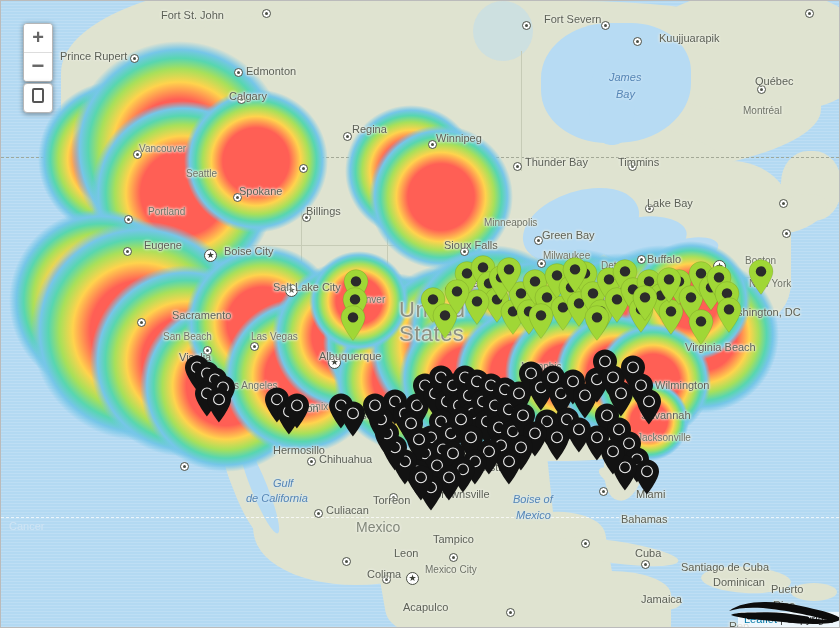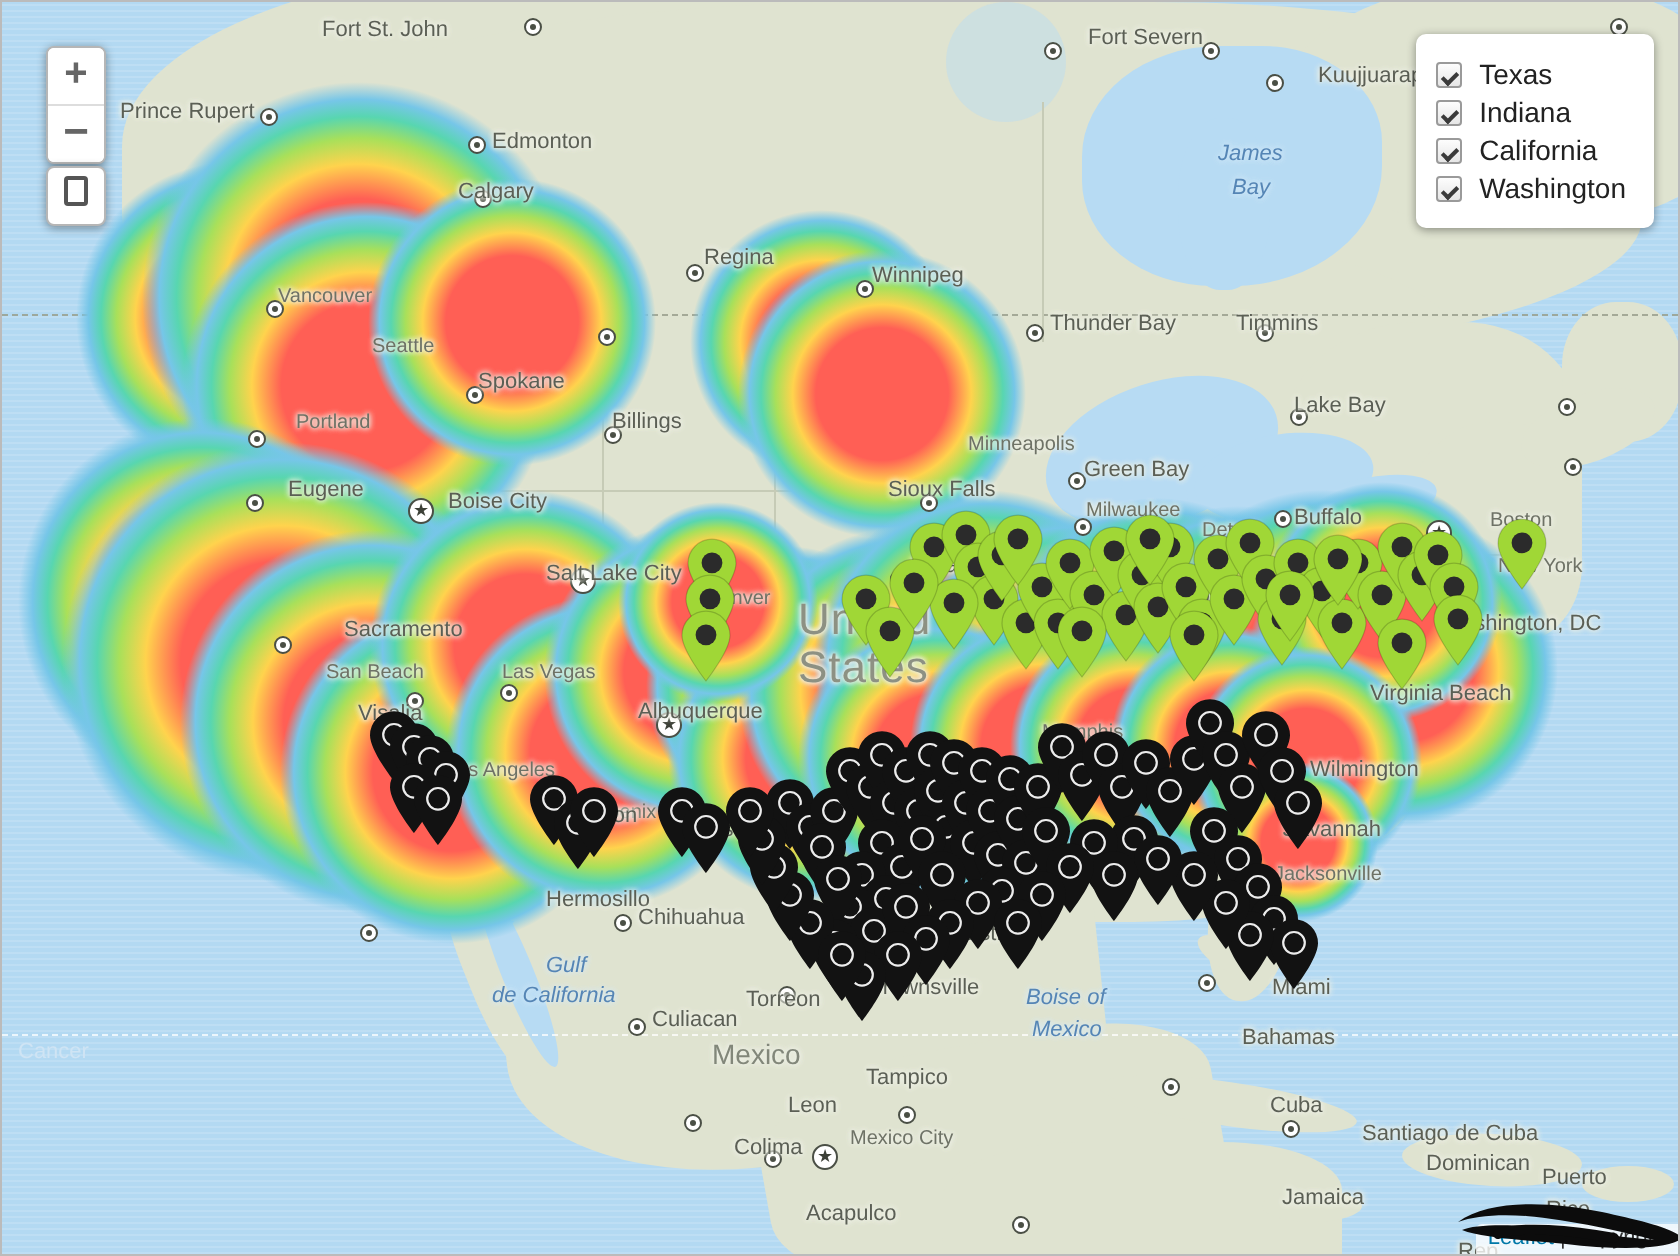--- a/index.html
+++ b/index.html
@@ -1125,38 +1125,20 @@
 
   <div class="ctrl zoombox">
     <span class="zbtn">+</span>
     <span class="zbtn">−</span>
   </div>
 
   <div class="ctrl fsbox" title="Fullscreen">
     <div class="fsglyph"></div>
   </div>
 
-  <div class="legend" id="legend-box">
-      <div class="legrow">
-        <span class="cb"></span>
-        <span class="legtxt">Texas</span>
-      </div>
-      <div class="legrow">
-        <span class="cb"></span>
-        <span class="legtxt">Indiana</span>
-      </div>
-      <div class="legrow">
-        <span class="cb"></span>
-        <span class="legtxt">California</span>
-      </div>
-      <div class="legrow">
-        <span class="cb"></span>
-        <span class="legtxt">Washington</span>
-      </div>
-    </div>
 
   <div class="attrib">
     <a href="#">Leaflet</a>
     <span>|</span>
     <span>Copyright</span>
   </div>
 
   <svg class="scribble" width="120" height="34" viewBox="0 0 120 34">
     <path d="M6 16 C22 4, 54 6, 78 11 C96 15, 114 19, 118 24 C112 30, 84 30, 60 27
              C40 25, 18 24, 8 20 C14 17, 34 17, 52 19 C70 21, 92 24, 104 25

